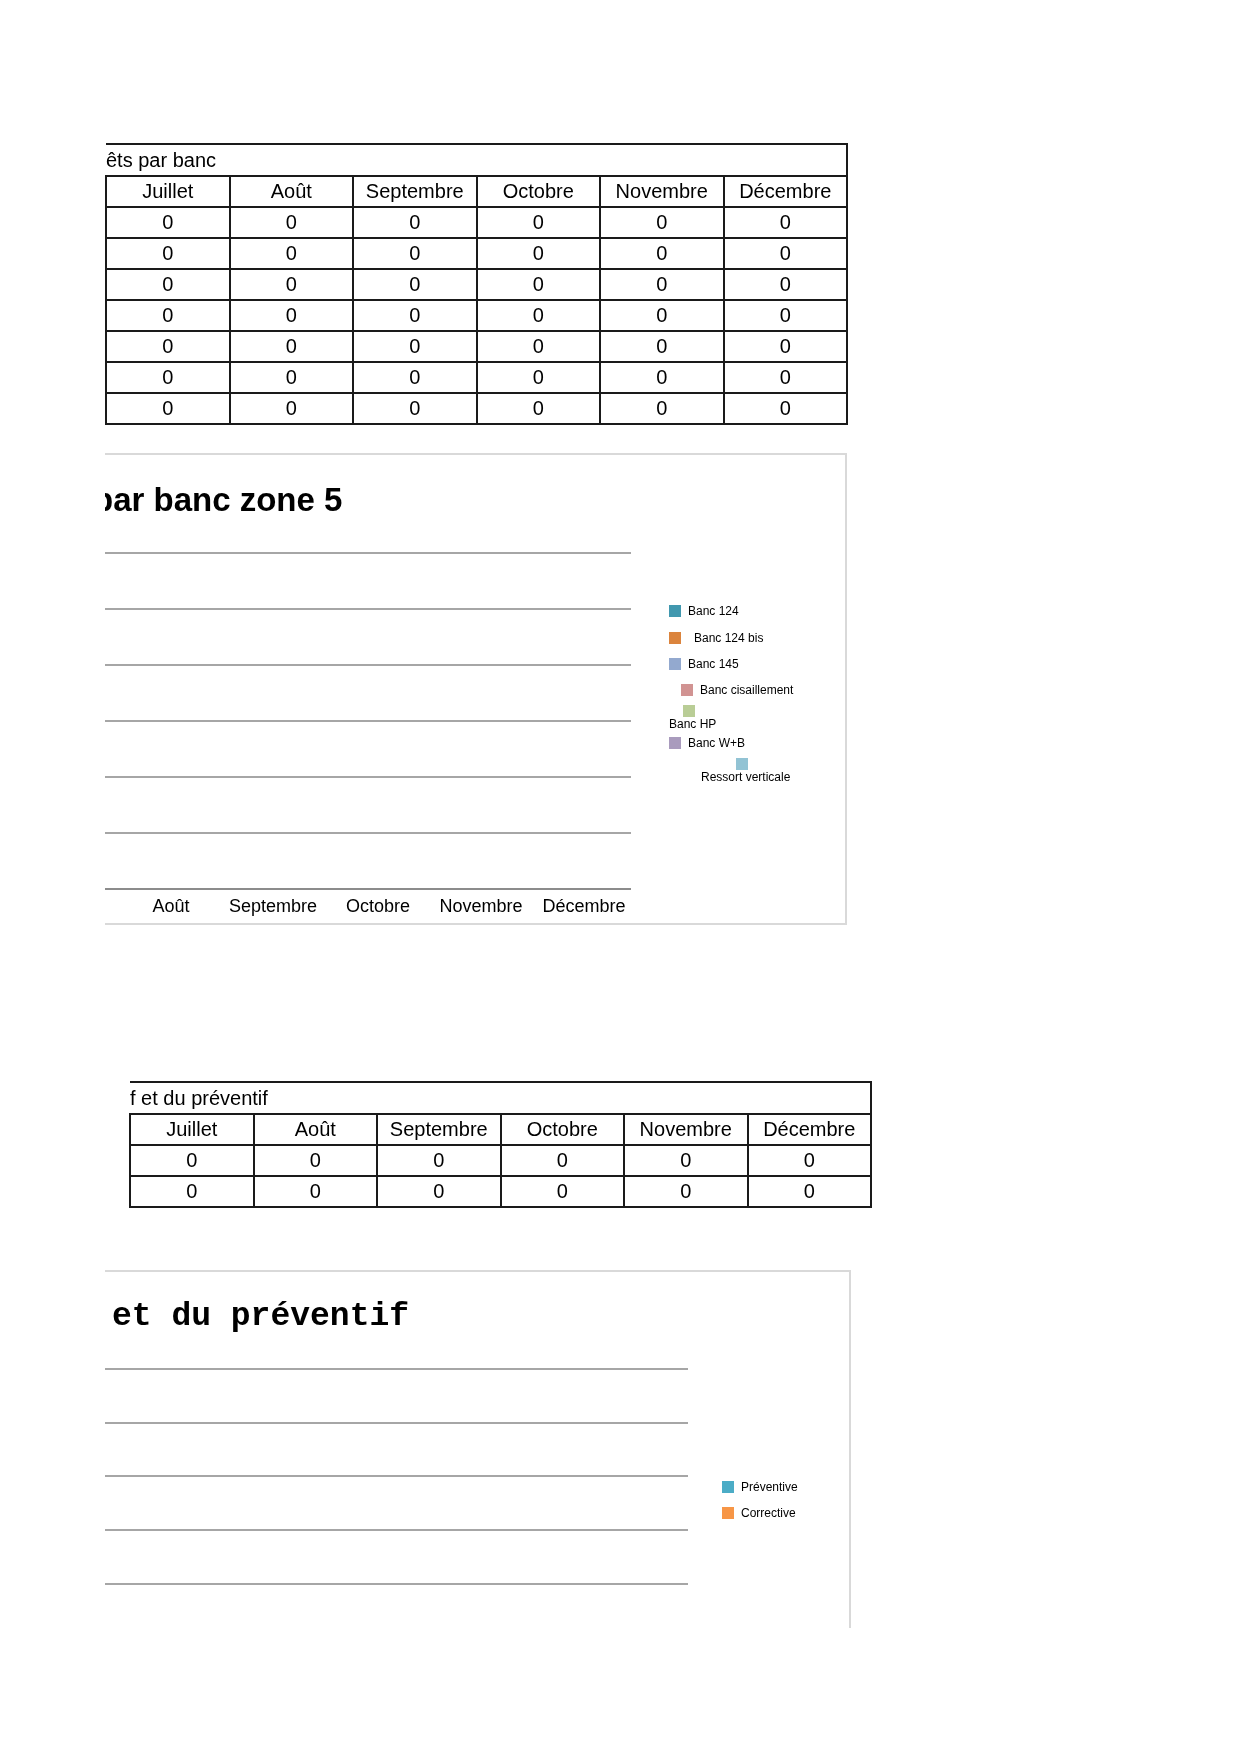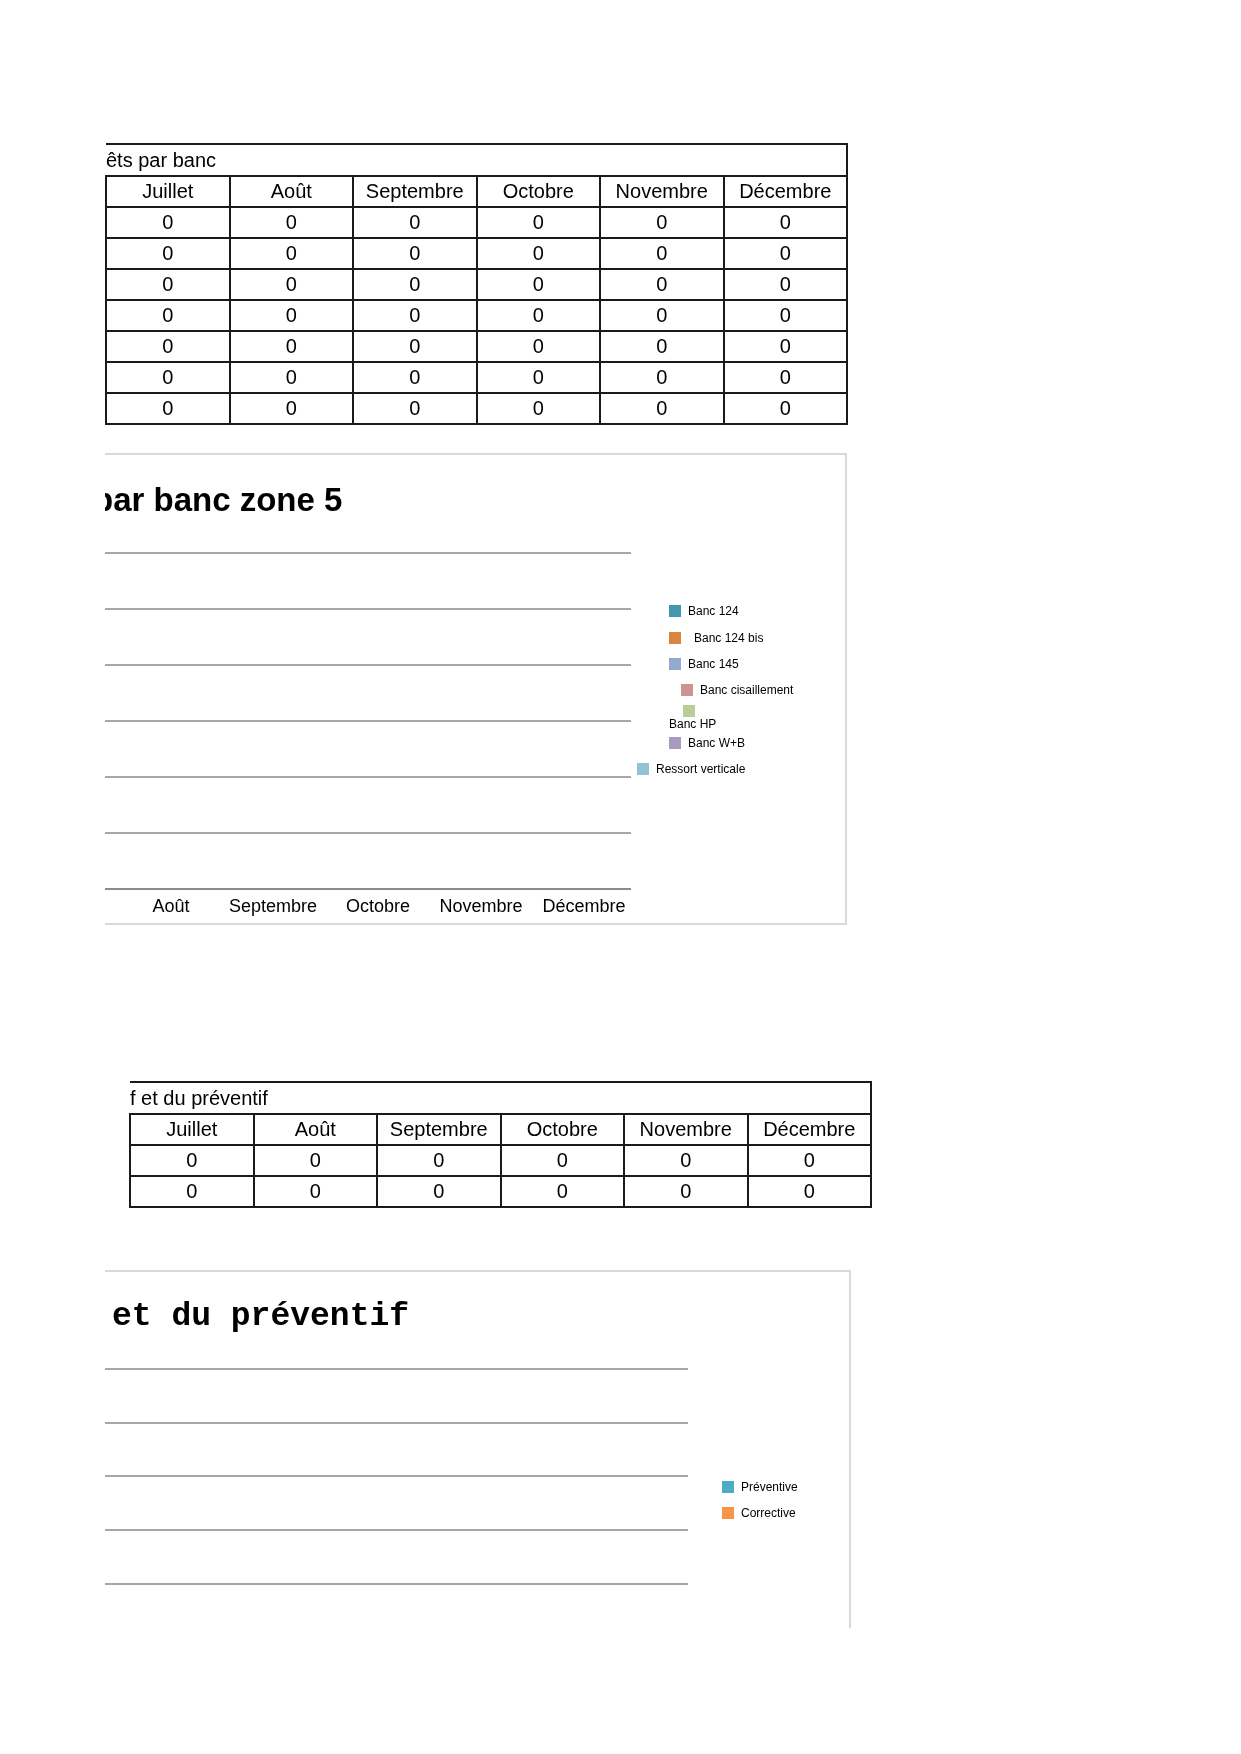--- a/index.html
+++ b/index.html
@@ -210,21 +210,21 @@
         <span>Banc cisaillement</span>
       </div>
       <div class="legend-item" style="left:564px; top:250px;flex-direction:column;">
         <span class="legend-swatch" style="background:#B9CD96;"></span>
         <span>Banc HP</span>
       </div>
       <div class="legend-item" style="left:564px; top:277px;">
         <span class="legend-swatch" style="background:#A99BBD;"></span>
         <span>Banc W+B</span>
       </div>
-      <div class="legend-item" style="left:532px; top:303px;">
+      <div class="legend-item" style="left:596px; top:303px;flex-direction:column;">
         <span class="legend-swatch" style="background:#92C3D4;"></span>
         <span>Ressort verticale</span>
       </div>
     </div>
   </div>
 </div>
 
 <div class="clip" style="top:1078px; width:760px; height:135px;margin-left:24px;">
   <table class="sheet-table" style="left:0; top:3px; width:741px;">
     <colgroup>

